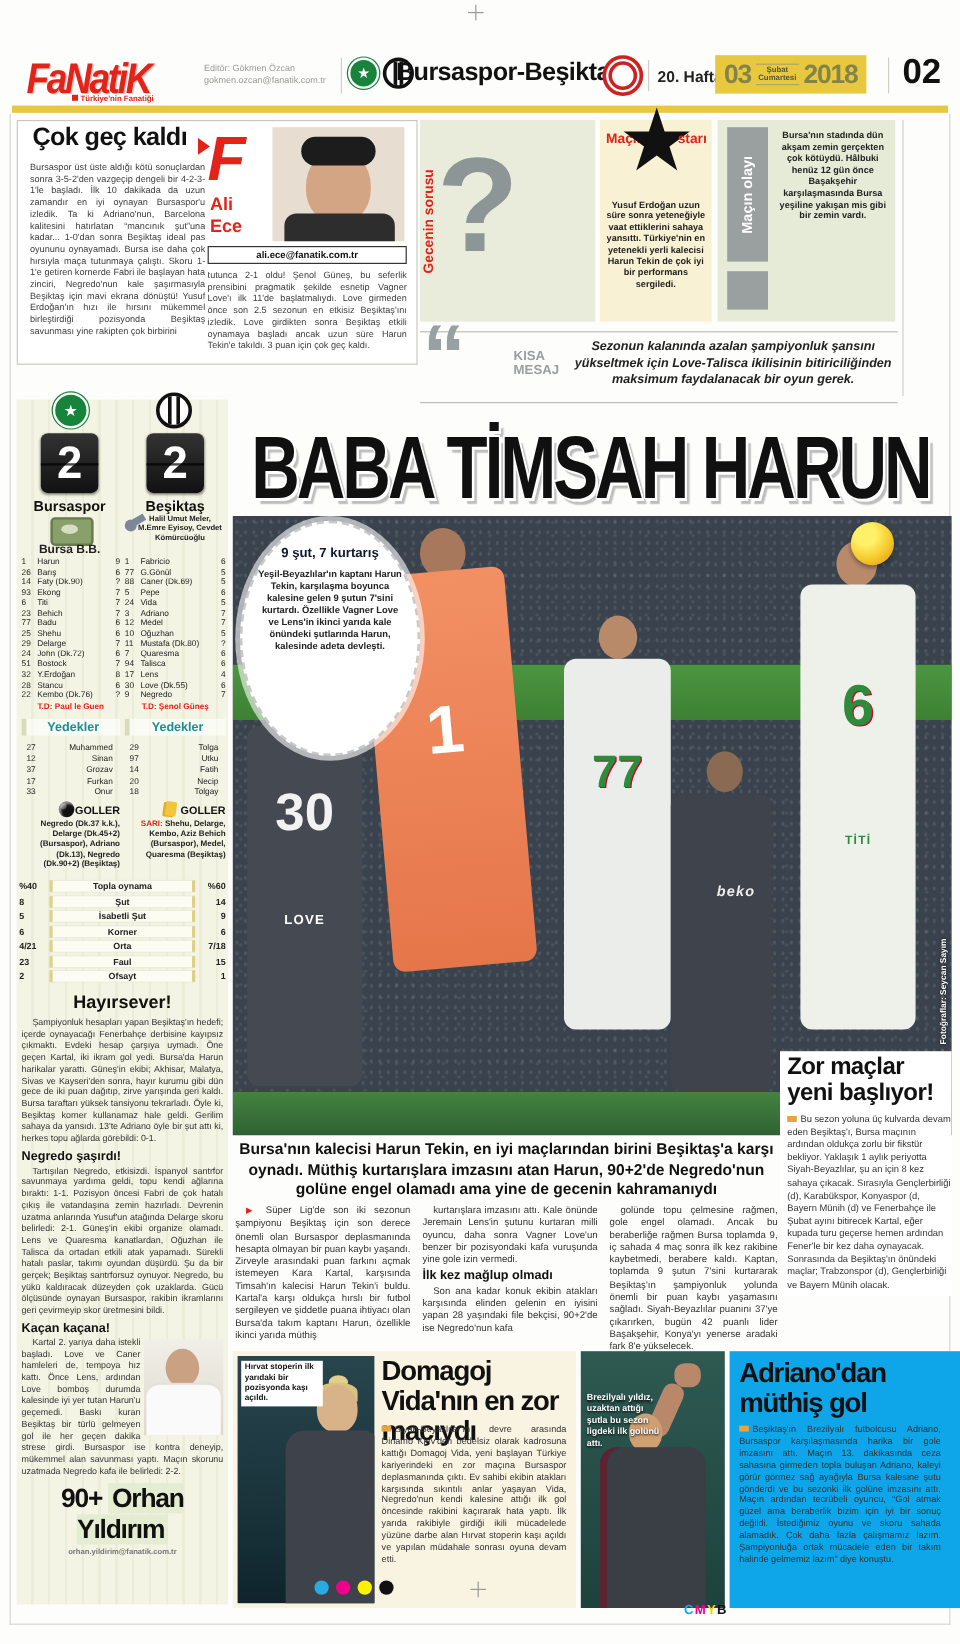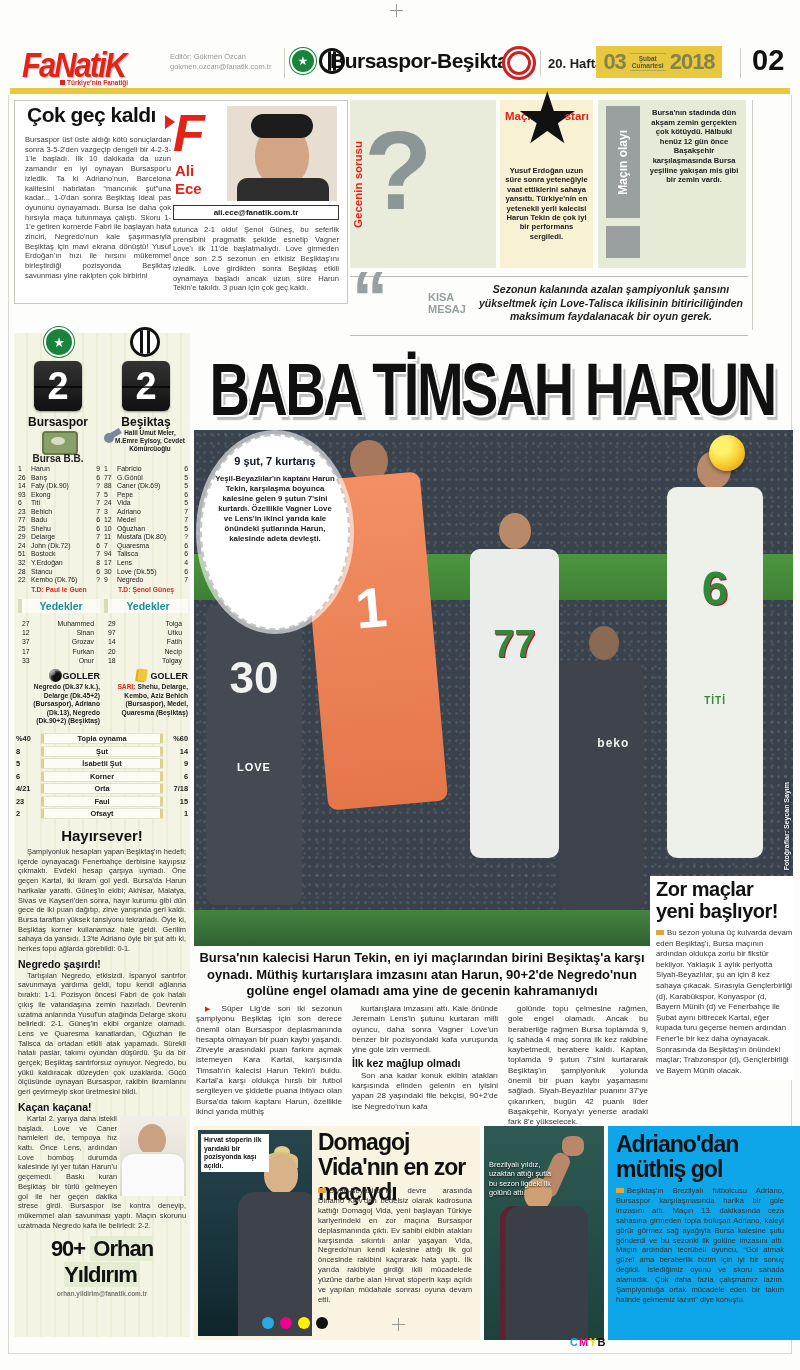--- a/index.html
+++ b/index.html
@@ -151,21 +151,21 @@
   .vidaphoto .vhair{position:absolute;left:66px;top:22px;width:34px;height:16px;border-radius:50% 50% 0 0;background:#d9c27e;}
   .vidaphoto .vtorso{position:absolute;left:40px;top:62px;width:76px;height:150px;border-radius:16px 10px 0 0;background:#3e434b;}
   .storyhead{position:absolute;margin:0;font-weight:900;color:#111;letter-spacing:-1px;}
   .panelA .storyhead{left:124px;top:4px;width:160px;font-size:23px;line-height:25px;}
   .panelA .sbody{position:absolute;left:124px;top:60px;width:154px;font-size:7.6px;line-height:9.9px;text-align:justify;color:#333;}
   .adriphoto{left:484px;top:1126px;width:120px;height:214px;background:linear-gradient(#2e5a52,#1d423c);overflow:hidden;}
   .adriphoto .fist{position:absolute;left:78px;top:10px;width:22px;height:20px;border-radius:40%;background:#b9876a;}
   .adriphoto .arm{position:absolute;left:62px;top:26px;width:18px;height:46px;background:#b9876a;transform:rotate(24deg);border-radius:8px;}
   .adriphoto .ahead{position:absolute;left:40px;top:52px;width:28px;height:32px;border-radius:50%;background:#cfa071;}
   .adriphoto .ators{position:absolute;left:16px;top:80px;width:88px;height:134px;border-radius:14px 14px 0 0;background:#3a3f46;box-shadow:inset 6px 0 0 #5b2430;}
-  .adriphoto .cap{position:absolute;left:5px;top:34px;width:66px;font-size:7.4px;line-height:9.4px;font-weight:400;color:#fff;text-shadow:0 1px 2px #000;}
+  .adriphoto .cap{position:absolute;left:5px;top:34px;width:66px;font-size:7.4px;line-height:9.4px;font-weight:700;color:#fff;text-shadow:0 1px 2px #000;}
   .panelB{left:608px;top:1126px;width:196px;height:214px;background:#0ea5e9;}
   .panelB .storyhead{left:8px;top:6px;width:172px;font-size:23px;line-height:25px;}
   .panelB .sbody{position:absolute;left:8px;top:60px;width:168px;font-size:7.6px;line-height:9.9px;text-align:justify;color:#333;}
 </style>
 </head>
 <body>
 
 <div id="page">
   <div class="abs frame"></div>
   <div class="abs regplus" style="left:390px;top:4px;"></div>
@@ -537,21 +537,21 @@
     <div class="head-c" style="left:26%;top:2%;width:38px;height:42px;background:#a8785c;"></div>
     <div class="pl" style="left:20%;top:9%;width:20%;height:64%;background:linear-gradient(#f29064,#e5764a);transform:rotate(-5deg);">
       <div class="num" style="top:30%;font-size:56px;color:#fff;">1</div>
     </div>
     <div class="head-c" style="left:51%;top:16%;width:32px;height:36px;"></div>
     <div class="pl" style="left:46%;top:23%;width:15%;height:60%;background:#eaede9;">
       <div class="num" style="top:24%;font-size:38px;color:#2e8b3a;text-shadow:1px 1px 0 #c03;">77</div>
     </div>
     <div class="head-c" style="left:66%;top:38%;width:30px;height:34px;background:#8a6a52;"></div>
     <div class="pl" style="left:61%;top:45%;width:14%;height:48%;background:#3f444c;">
-      <div class="nm" style="top:30%;font-size:12px;color:#eee;text-transform:lowercase;margin-left:24px;">beko</div>
+      <div class="nm" style="top:30%;font-size:12px;color:#eee;font-style:italic;text-transform:lowercase;margin-left:24px;">beko</div>
     </div>
     <div class="head-c" style="left:84%;top:4%;width:34px;height:38px;"></div>
     <div class="pl" style="left:79%;top:11%;width:16%;height:72%;background:#eef1ea;">
       <div class="num" style="top:20%;font-size:48px;color:#2e8b3a;text-shadow:1px 1px 0 #c03;">6</div>
       <div class="nm" style="top:56%;font-size:10px;color:#2e8b3a;">TİTİ</div>
     </div>
     <div class="pball"></div>
     <div class="capcircle">
       <div class="ct">9 şut, 7 kurtarış</div>
       <div class="cb">Yeşil-Beyazlılar'ın kaptanı Harun Tekin, karşılaşma boyunca kalesine gelen 9 şutun 7'sini kurtardı. Özellikle Vagner Love ve Lens'in ikinci yarıda kale önündeki şutlarında Harun, kalesinde adeta devleşti.</div>

